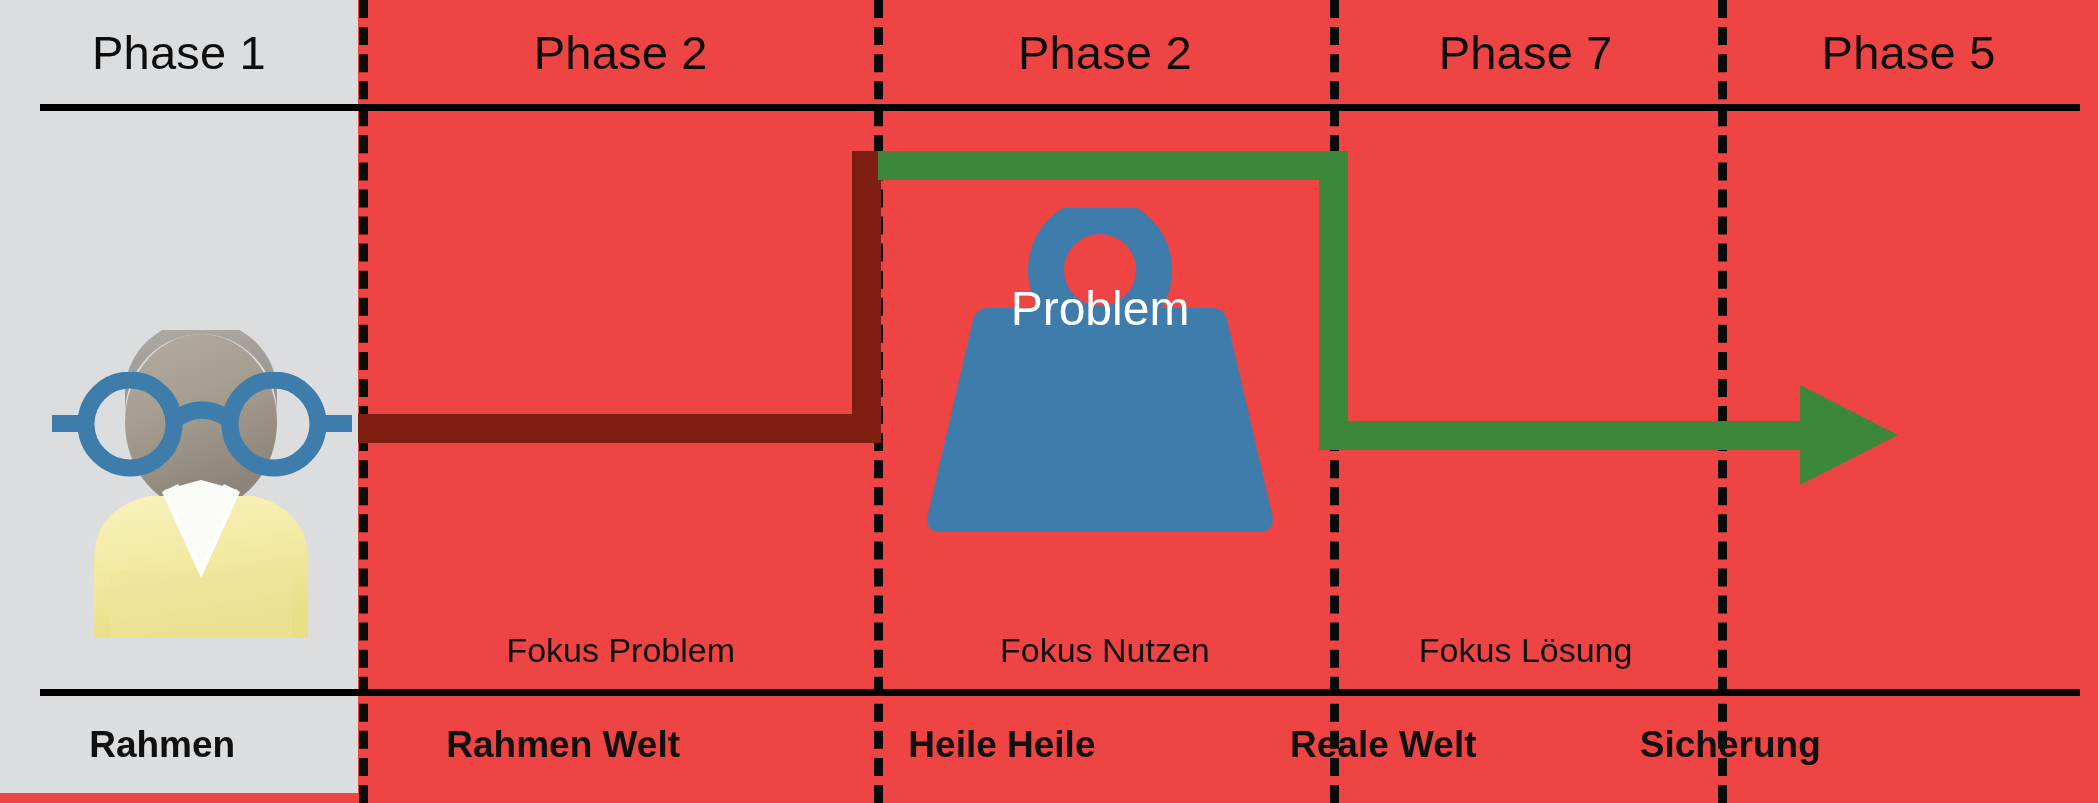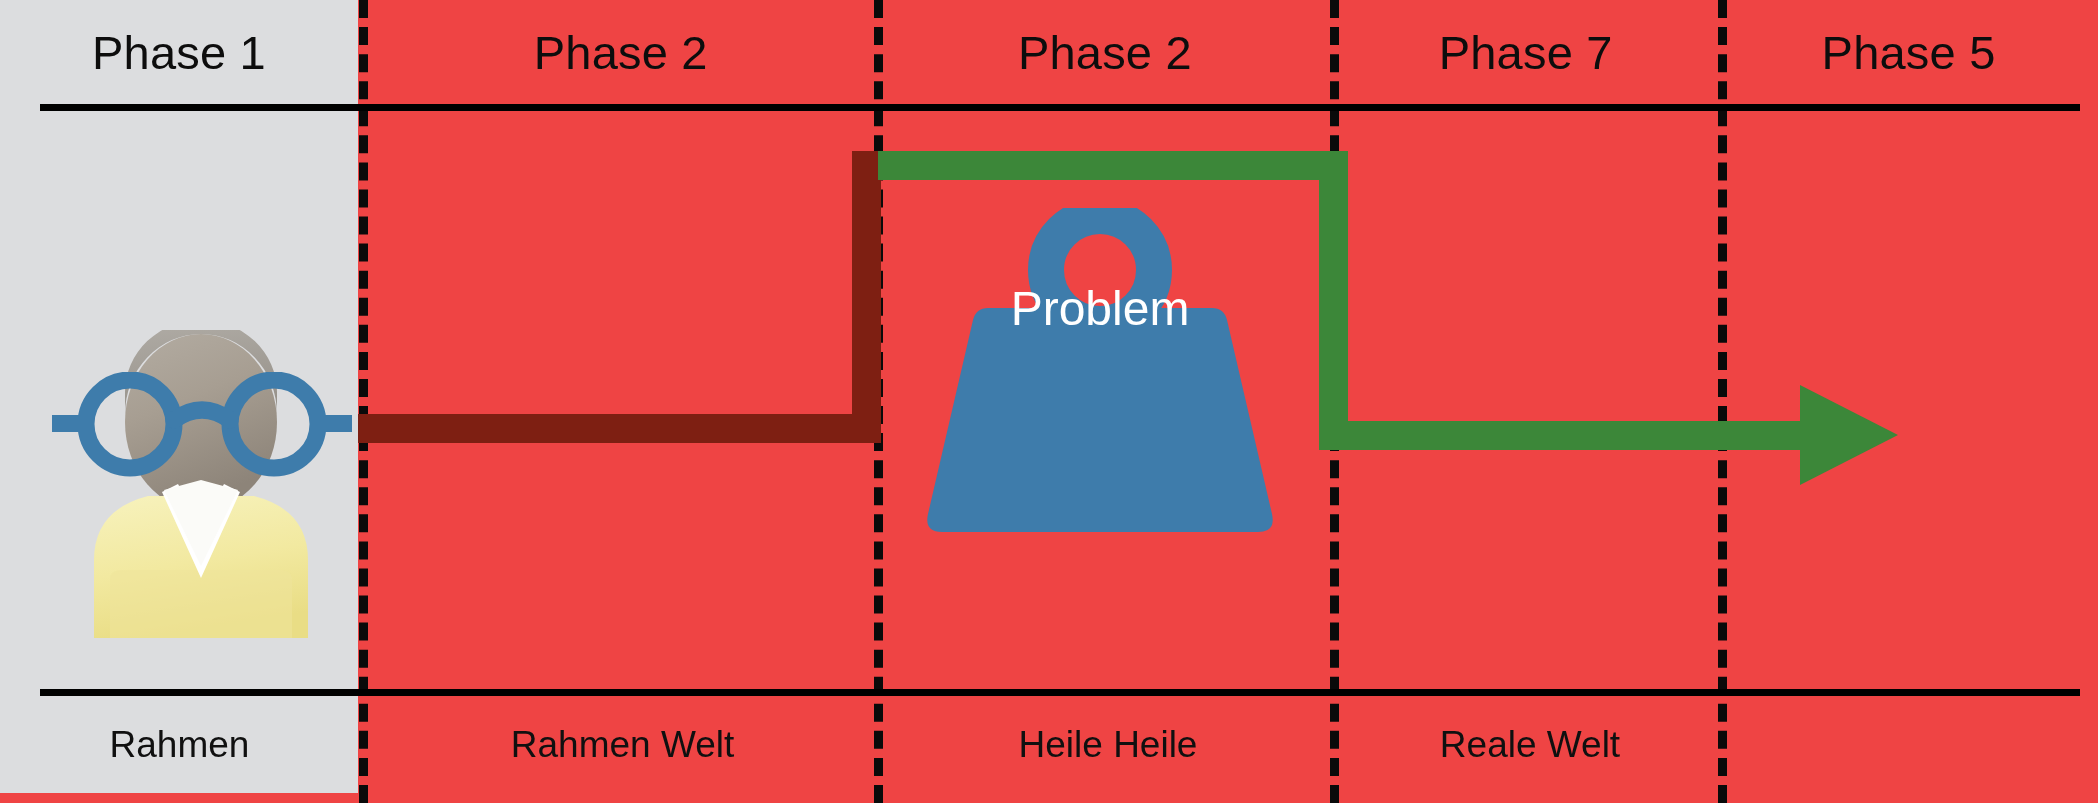--- a/index.html
+++ b/index.html
@@ -85,20 +85,21 @@
   }
 
   
   .world-row {
     position: absolute;
     left: 0;
     top: 696px;
     width: 1902px;
     height: 97px;
     display: flex;
+    font-weight: bold;
   }
   .world-cell {
     display: flex;
     align-items: center;
     justify-content: center;
     font-size: 37px;
     color: #101010;
   }
 
   
@@ -283,21 +284,29 @@
   <div class="weight">
     <svg width="360" height="330" viewBox="0 0 360 330" xmlns="http://www.w3.org/2000/svg">
 
       <circle cx="180" cy="62" r="54" fill="none" stroke="#3e7cab" stroke-width="36"></circle>
 
       <path d="M68 100 Q56 100 53 112 L8 306 Q4 324 22 324 L338 324 Q356 324 352 306 L307 112 Q304 100 292 100 Z" fill="#3e7cab"></path>
     </svg>
   </div>
   <div class="weight-label">Problem</div>
 
+  <div class="focus-row">
+    <div class="focus-cell c1"></div>
+    <div class="focus-cell c2">Fokus Problem</div>
+    <div class="focus-cell c3">Fokus Nutzen</div>
+    <div class="focus-cell c4">Fokus Lösung</div>
+    <div class="focus-cell c5"></div>
+  </div>
 
   <div class="world-row">
     <div class="world-cell c1">Rahmen</div>
     <div class="world-cell c2">Rahmen Welt</div>
     <div class="world-cell c3">Heile Heile</div>
     <div class="world-cell c4">Reale Welt</div>
+    <div class="world-cell c5">Sicherung</div>
   </div>
 
 </div>
 
 </body></html>

